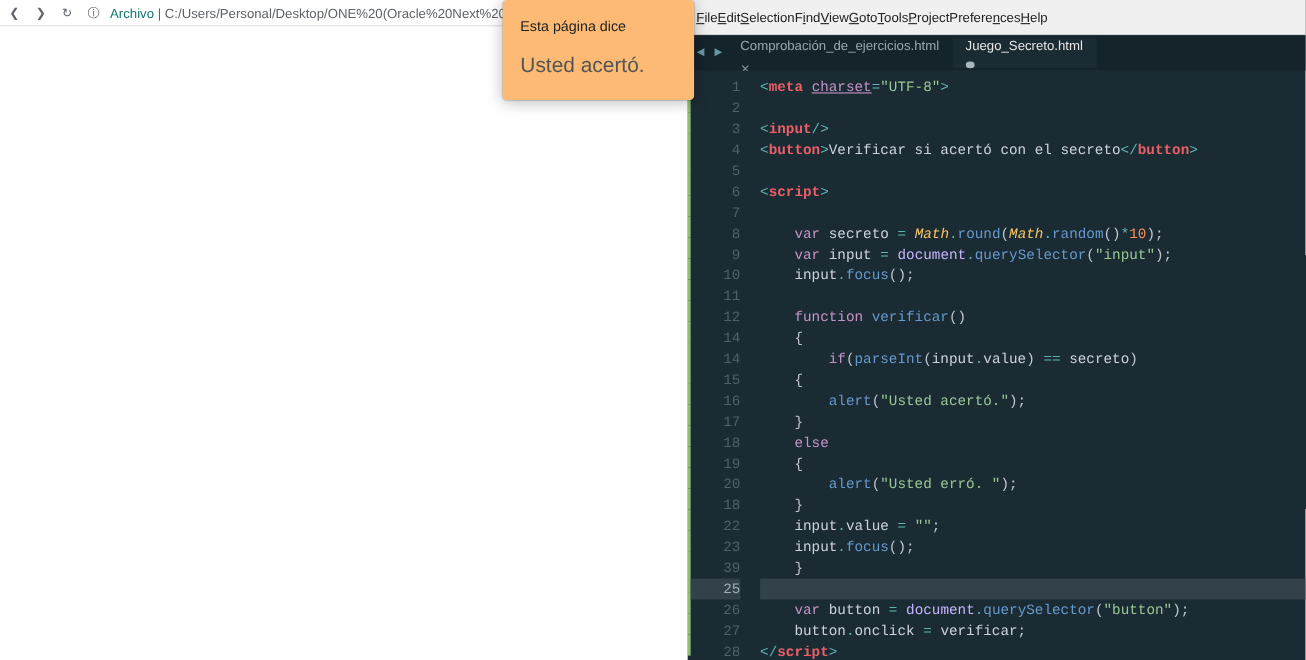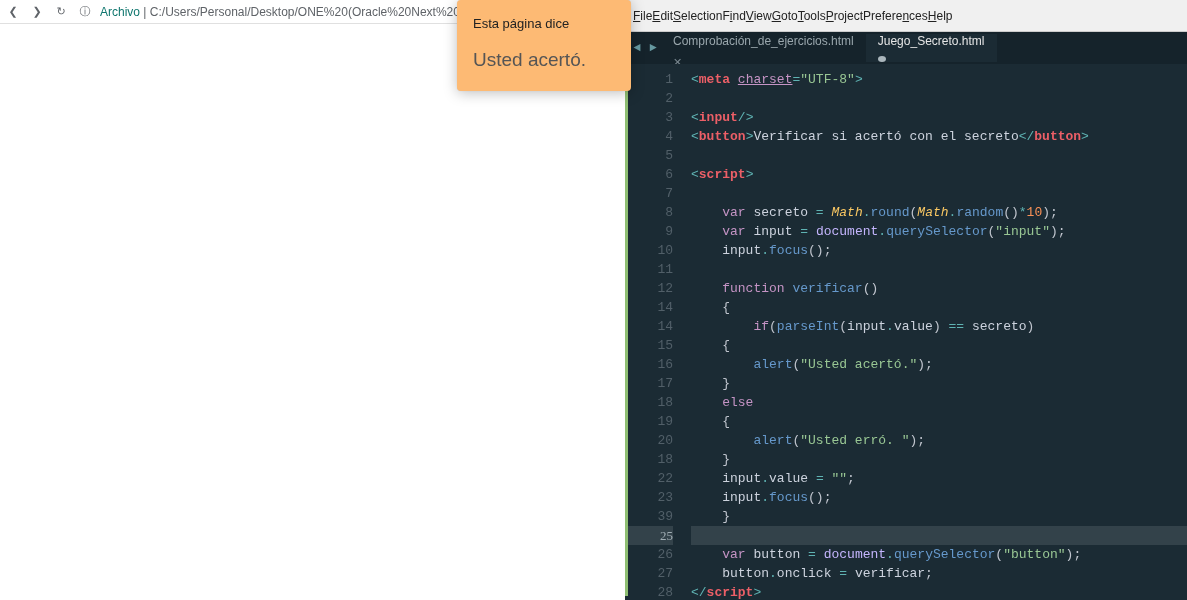--- a/index.html
+++ b/index.html
@@ -65,21 +65,21 @@
   .tab-close { color: #7a8890; font-size: 11px; }
   .tab-dirty { width: 8px; height: 8px; border-radius: 50%; background: #aab6bc; display:inline-block; }
   .code-area { display: flex; flex: 1; overflow: hidden; }
   .change-strip { width: 3px; background: #1b2b34; }
   .change-strip .mark { width:3px; height: 19px; background: #8fbf73; }
   .gutter {
     width: 53px; background: #1b2b34; text-align: right;
     color: #515f68; padding: 6px 8px 0 0; line-height: 19px; user-select: none;
   }
   .gutter .ln { height: 19px; }
-  .gutter .ln.sel { background: #33424a; color: #a0adb4; font-family: Liberation Serif, serif; }
+  .gutter .ln.sel { background: #33424a; color: #a0adb4; }
   .code {
     flex: 1; padding: 6px 0 0 10px; line-height: 19px; white-space: pre;
   }
   .code .row { height: 19px; }
   .code .row.sel-strong { background: #33424a; }
   .tag { color: #EC5f67; font-weight: bold; }
   .attr { color: #c594c5; text-decoration: underline; }
   .str { color: #99c794; }
   .kw { color: #c594c5; }
   .kw2 { color: #c594c5; }

